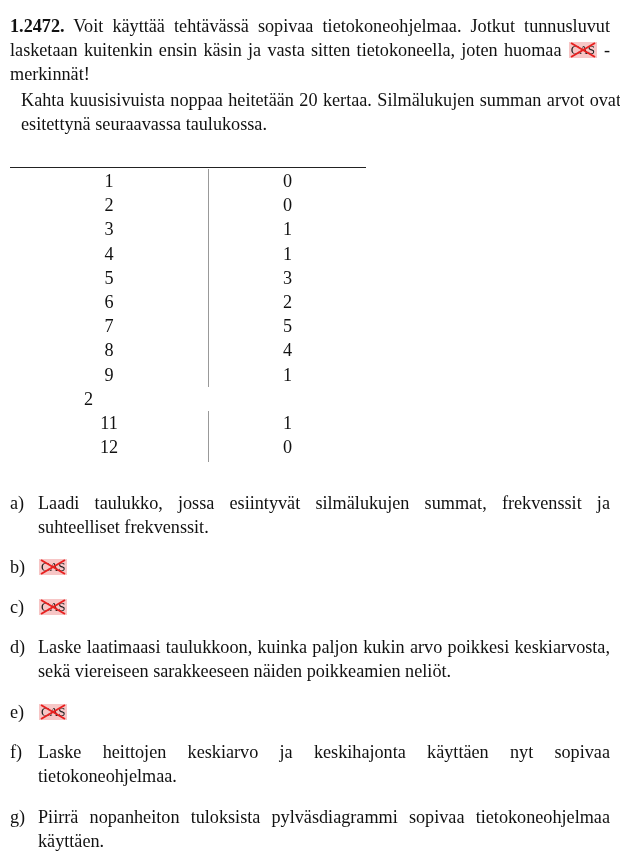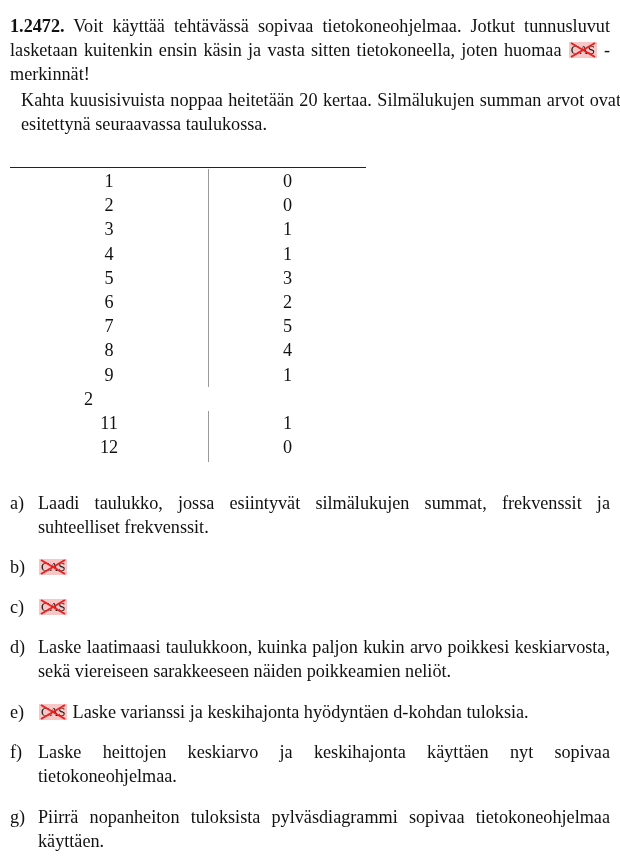--- a/index.html
+++ b/index.html
@@ -199,21 +199,21 @@
       </div>
       <div class="task" style="top: 635px;">
         <span class="lbl" style="text-align: left;">d)</span>
         <span class="txt"><span>Laske laatimaasi taulukkoon, kuinka paljon kukin arvo poikkesi keskiarvosta, sekä viereiseen sarakkeeseen näiden poikkeamien neliöt.</span></span>
       </div>
       <div class="task" style="top: 700px;">
         <span class="lbl" style="text-align: left;">e)</span>
         <span class="txt"><span class="cas"><span class="cas-text">CAS</span><svg viewBox="0 0 28 16">
               <line x1="2" y1="1" x2="26" y2="15" stroke="#e8201f" stroke-width="2"></line>
               <line x1="26" y1="1" x2="2" y2="15" stroke="#e8201f" stroke-width="2"></line>
-            </svg></span><span> Laske varianssi ja keskihajonta hyödyntäen d-kohdan tuloksia.</span></span>
+            </svg></span></span>
       </div>
       <div class="task" style="top: 740px;">
         <span class="lbl" style="text-align: left;">f)</span>
         <span class="txt"><span>Laske heittojen keskiarvo ja keskihajonta käyttäen nyt sopivaa tietokoneohjelmaa.</span></span>
       </div>
       <div class="task" style="top: 805px;">
         <span class="lbl" style="text-align: left;">g)</span>
         <span class="txt"><span>Piirrä nopanheiton tuloksista pylväsdiagrammi sopivaa tietokoneohjelmaa käyttäen.</span></span>
       </div>
     </div>

